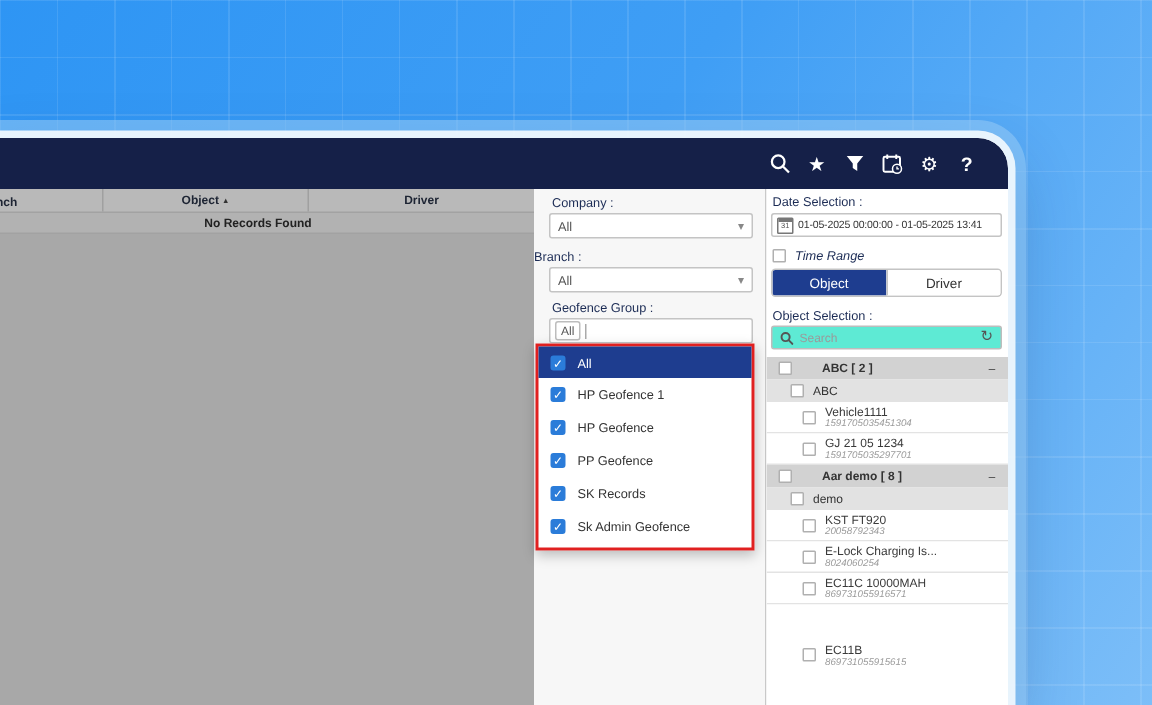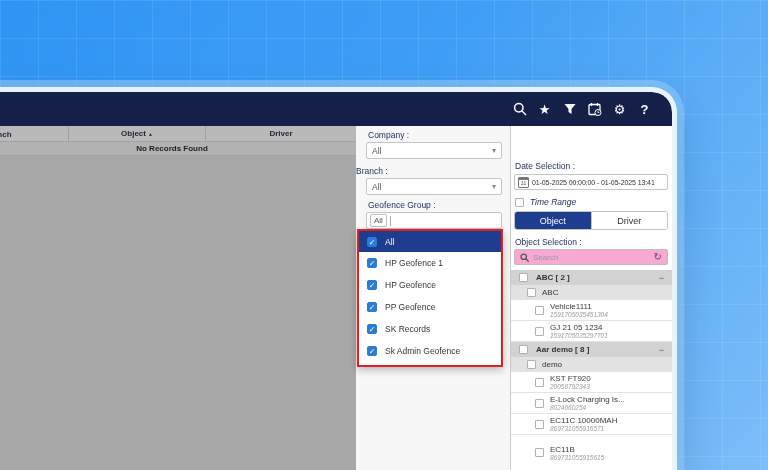--- a/index.html
+++ b/index.html
@@ -37,38 +37,38 @@
   .chip{font-size:8px;color:#555;border:1px solid #bdbdbd;border-radius:2px;padding:0px 3px;line-height:11px;background:#fff;}
   .caret{width:1px;height:10px;background:#aaa;}
   .dropdown{position:absolute;left:1px;top:103px;width:146px;height:138px;background:#fff;border:2px solid #e02020;box-shadow:0 3px 8px rgba(0,0,0,0.25);display:flex;flex-direction:column;padding-bottom:2px;}
   .dd-row{height:22px;display:flex;align-items:center;gap:8px;padding-left:8px;}
   .dd-row.sel{height:21px;background:#1e3d8f;}
   .dd-label{font-size:8.5px;color:#333;}
   .dd-row.sel .dd-label{color:#fff;}
   .cb{width:10px;height:10px;min-width:10px;background:#2b7cd9;border:1px solid #2b7cd9;border-radius:2px;color:#fff;font-size:8px;line-height:9px;text-align:center;}
   .cbe{width:9px;height:9px;min-width:9px;background:#fff;border:1px solid #b0b0b0;border-radius:1px;}
   
-  .right-panel{flex:1;background:#fff;position:relative;margin-top:32px;}
+  .right-panel{flex:1;background:#fff;position:relative;}
   .r-label{position:absolute;font-size:8.5px;color:#1c2c55;white-space:nowrap;}
   .date-input{position:absolute;left:3px;top:16px;width:154px;height:16px;background:#fff;border:1px solid #c4c4c4;border-radius:2px;display:flex;align-items:center;gap:3px;padding:0 3px;overflow:hidden;}
   .cal-icon{width:11px;height:11px;min-width:11px;border:1px solid #777;border-radius:1px;font-size:5px;color:#555;display:flex;align-items:flex-end;justify-content:center;line-height:1;padding-bottom:1px;position:relative;}
   .cal-icon:before{content:"";position:absolute;top:0;left:0;right:0;height:2px;background:#777;}
   .date-text{font-size:7px;color:#333;white-space:nowrap;letter-spacing:-0.1px;}
   .tr-row{position:absolute;left:4px;top:39px;display:flex;align-items:center;gap:6px;font-style:italic;}
   .tr-label{font-size:8.5px;color:#1c2c55;}
   .tabs{position:absolute;left:3px;top:53px;width:154px;height:19px;display:flex;border:1px solid #c4c4c4;border-radius:3px;overflow:hidden;}
   .tab{flex:1;display:flex;align-items:center;justify-content:center;font-size:9px;}
   .tab.active{background:#1e3d8f;color:#fff;}
   .tab.inactive{background:#fff;color:#333;border-left:1px solid #c4c4c4;}
-  .searchbox{position:absolute;left:3px;top:91px;width:154px;height:16px;background:#f9a8d4;border:1px solid #bdbdbd;border-radius:2px;display:flex;align-items:center;gap:4px;padding:0 5px;}
+  .searchbox{position:absolute;left:3px;top:91px;width:154px;height:16px;background:#5eead4;border:1px solid #bdbdbd;border-radius:2px;display:flex;align-items:center;gap:4px;padding:0 5px;}
   .searchbox input{flex:1;border:none;outline:none;font-size:8px;color:#444;background:transparent;padding:0;min-width:0;}
   .searchbox input::placeholder{color:#9a9a9a;}
   .refresh{font-size:10px;color:#555;line-height:1;}
   .tree{position:absolute;left:0;right:0;top:112px;bottom:0;display:flex;flex-direction:column;overflow:hidden;}
-  .t-group{height:15px;min-height:15px;background:#d2d2d2;display:flex;align-items:center;gap:8px;padding:0 8px;}
+  .t-group{height:15px;min-height:15px;background:#d2d2d2;display:flex;align-items:center;gap:20px;padding:0 8px;}
   .t-group .g-label{font-size:8px;font-weight:bold;color:#333;flex:1;}
   .t-group .minus{font-size:9px;color:#555;}
   .t-sub{height:15px;min-height:15px;background:#e2e2e2;display:flex;align-items:center;gap:6px;padding:0 8px 0 16px;}
   .t-sub .s-label{font-size:8px;color:#333;}
   .t-veh{height:21px;min-height:21px;background:#fff;display:flex;align-items:center;gap:6px;padding:0 8px 0 24px;border-bottom:1px solid #e3e3e3;}
   .t-veh:last-child{flex:1;border-bottom:none;}
   .v-col{display:flex;flex-direction:column;justify-content:center;overflow:hidden;}
   .v-name{font-size:8px;color:#3a3a3a;white-space:nowrap;}
   .v-id{font-size:6.5px;font-style:italic;color:#9b9b9b;white-space:nowrap;}
 </style>

